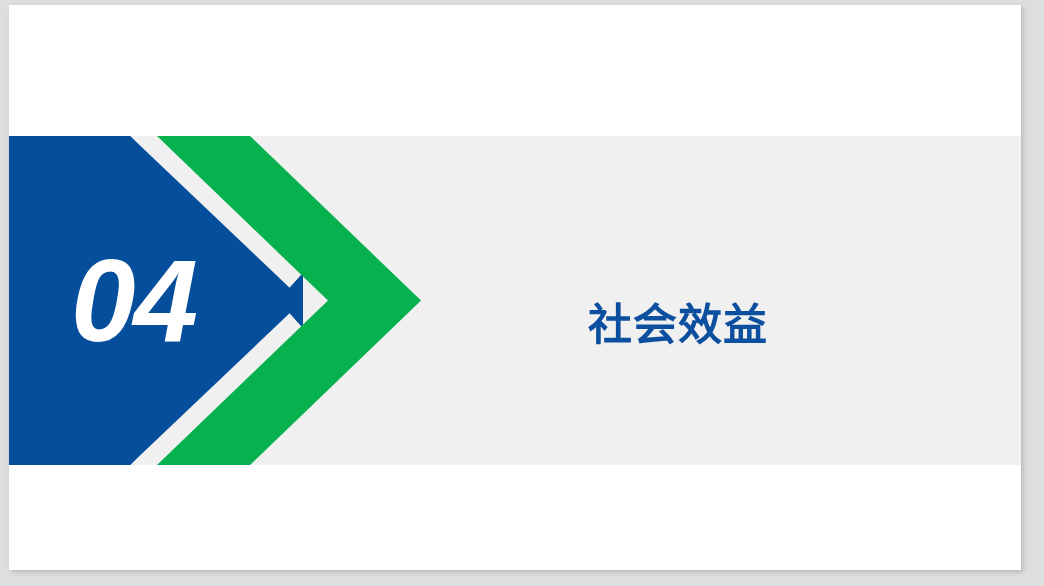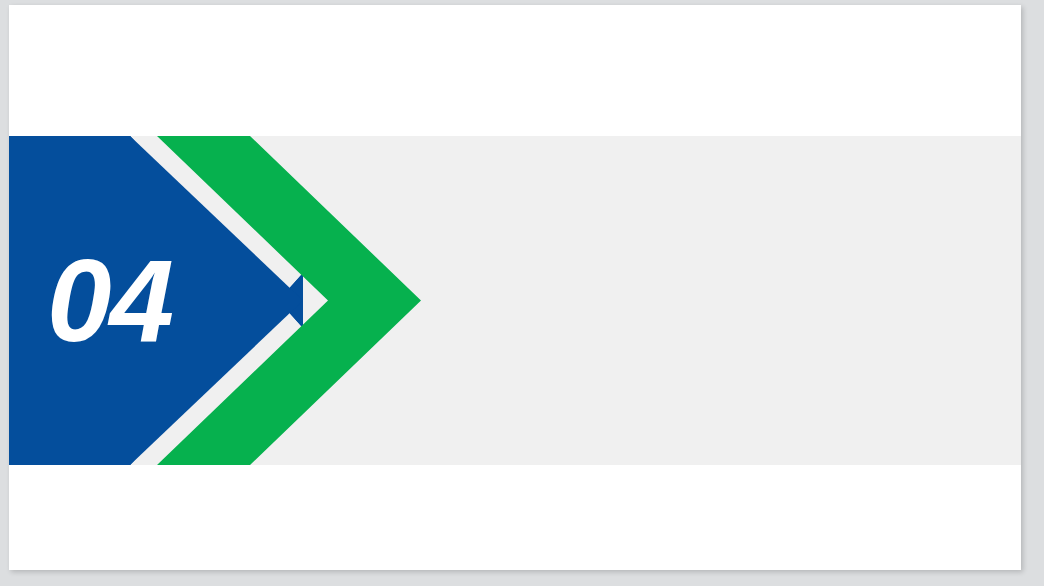--- a/index.html
+++ b/index.html
@@ -62,21 +62,21 @@
   
   .section-number {
     position: absolute;
     left: 0px;
     top: 131px;
     width: 290px;
     height: 329px;
     display: flex;
     align-items: center;
     justify-content: flex-start;
-    padding-left: 38px;
+    padding-left: 62px;
     box-sizing: border-box;
     pointer-events: none;
   }
   .section-number span {
     color: #ffffff;
     font-family: "Liberation Sans", "DejaVu Sans", sans-serif;
     font-size: 116px;
     font-weight: 700;
     font-style: italic;
     letter-spacing: -2px;
@@ -118,15 +118,18 @@
         <polygon points="0,0 121,0 294,164.5 121,329 0,329" fill="#044e9c"></polygon>
 
         <polygon points="148,0 241,0 412,164.5 241,329 148,329 319,164.5" fill="#06b14e"></polygon>
       </svg>
     </div>
 
     <div class="section-number">
       <span>04</span>
     </div>
 
+    <div class="section-title">
+      <span>社会效益</span>
+    </div>
 
   </div>
 </div>
 
 </body></html>

